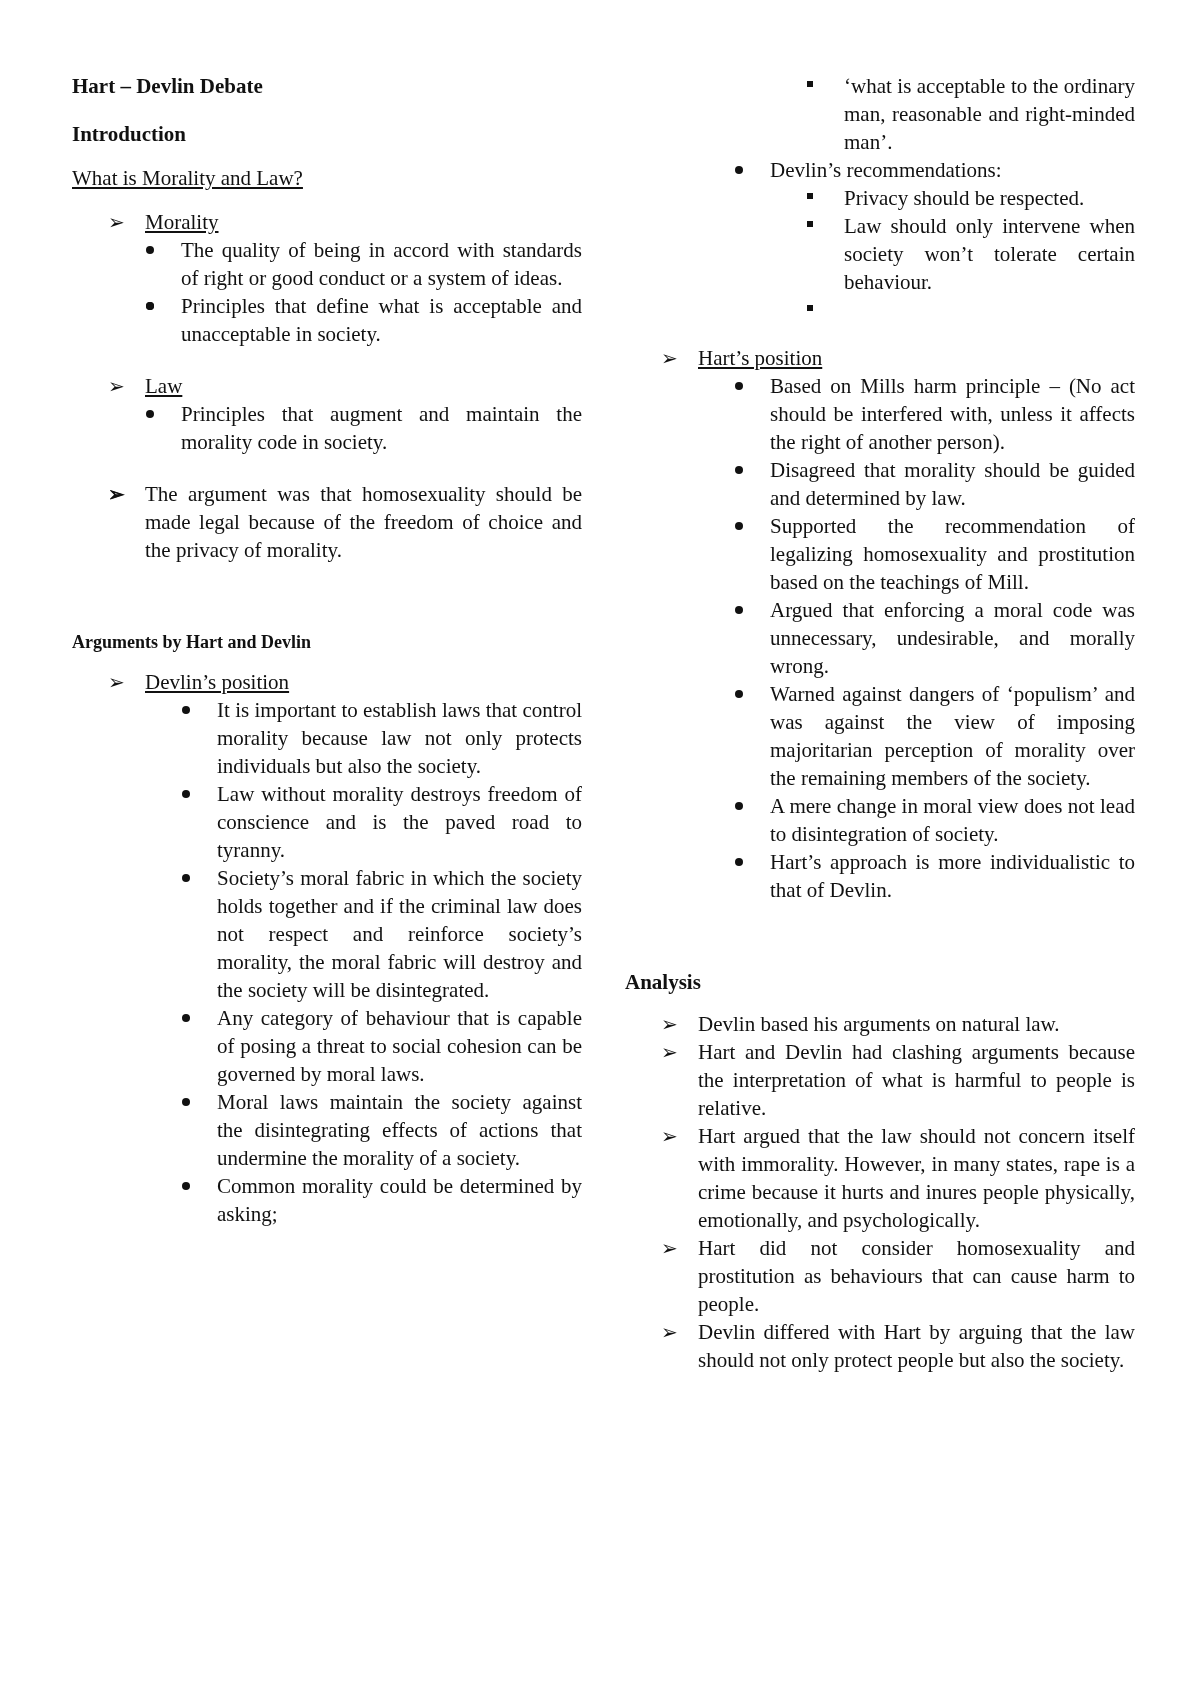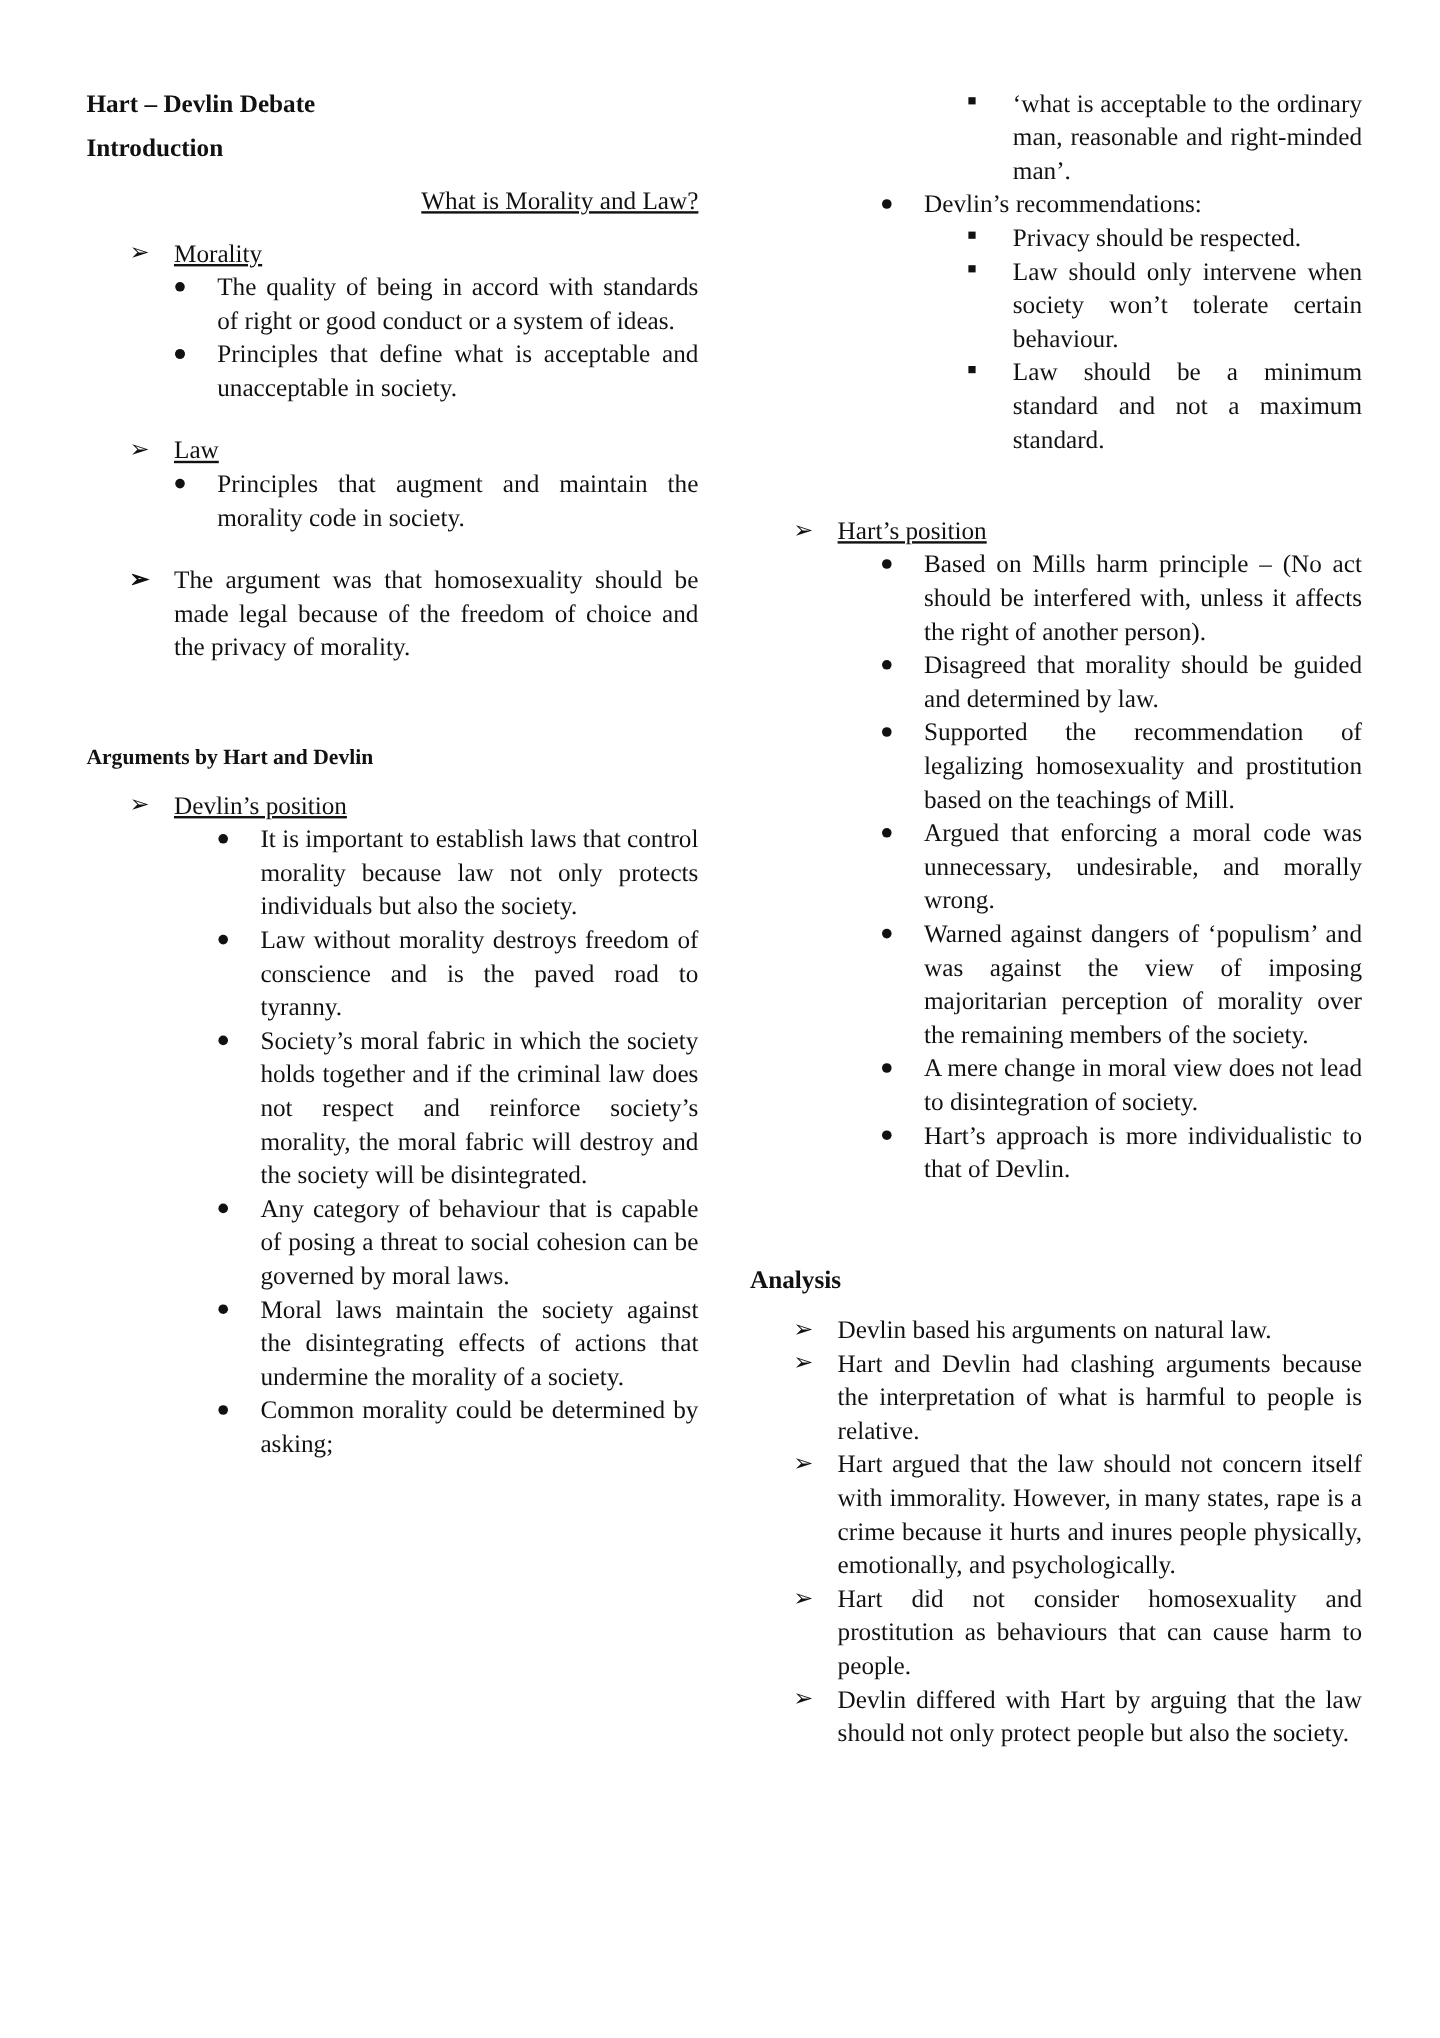--- a/index.html
+++ b/index.html
@@ -5,24 +5,24 @@
     html, body { margin: 0; padding: 0; background: #ffffff; }
     body {
       width: 1200px; height: 1698px; position: relative; overflow: hidden;
       font-family: "Liberation Serif", "DejaVu Serif", serif;
       color: #111111; font-size: 21px; line-height: 28px;
     }
     .col { position: absolute; top: 72px; }
     .col-left { left: 72px; width: 510px; }
     .col-right { left: 625px; width: 510px; }
     .h-title, .h-sec { font-weight: bold; margin: 0; }
-    .h-title { height: 28px; margin-bottom: 9px; }
+    .h-title { height: 28px; margin-bottom: 20px; }
     .h-sec { height: 28px; }
     .ul { text-decoration: underline; }
-    .sub-title { margin: 16px 0 16px 0; text-align: right; }
+    .sub-title { margin: 16px 0 16px 0; }
     .item { position: relative; text-align: justify; }
     .item .txt { display: block; }
     .marker { position: absolute; top: 0; width: 24px; text-align: left; }
     .arrow { font-size: 20px; }
     .arrow-bold { font-weight: bold; }
     
     .l1 { padding-left: 73px; }
     .l1 > .marker { left: 36px; }
     
     .l2 { padding-left: 109px; }
@@ -137,21 +137,20 @@
   <div class="item l3">
     <span class="marker"><span class="sq"></span></span>
     <span class="txt">Privacy should be respected.</span>
   </div>
   <div class="item l3">
     <span class="marker"><span class="sq"></span></span>
     <span class="txt">Law should only intervene when society won’t tolerate certain behaviour.</span>
   </div>
   <div class="item l3">
     <span class="marker"><span class="sq"></span></span>
-    <span class="txt">Law should be a minimum standard and not a maximum standard.</span>
   </div>
 
   <div class="gap-m"></div>
 
   <div class="item" style="padding-left:73px">
     <span class="marker arrow" style="left:36px">➢</span>
     <span class="txt ul">Hart’s position</span>
   </div>
   <div class="item" style="padding-left:145px">
     <span class="marker" style="left:110px"><span class="dot"></span></span>

